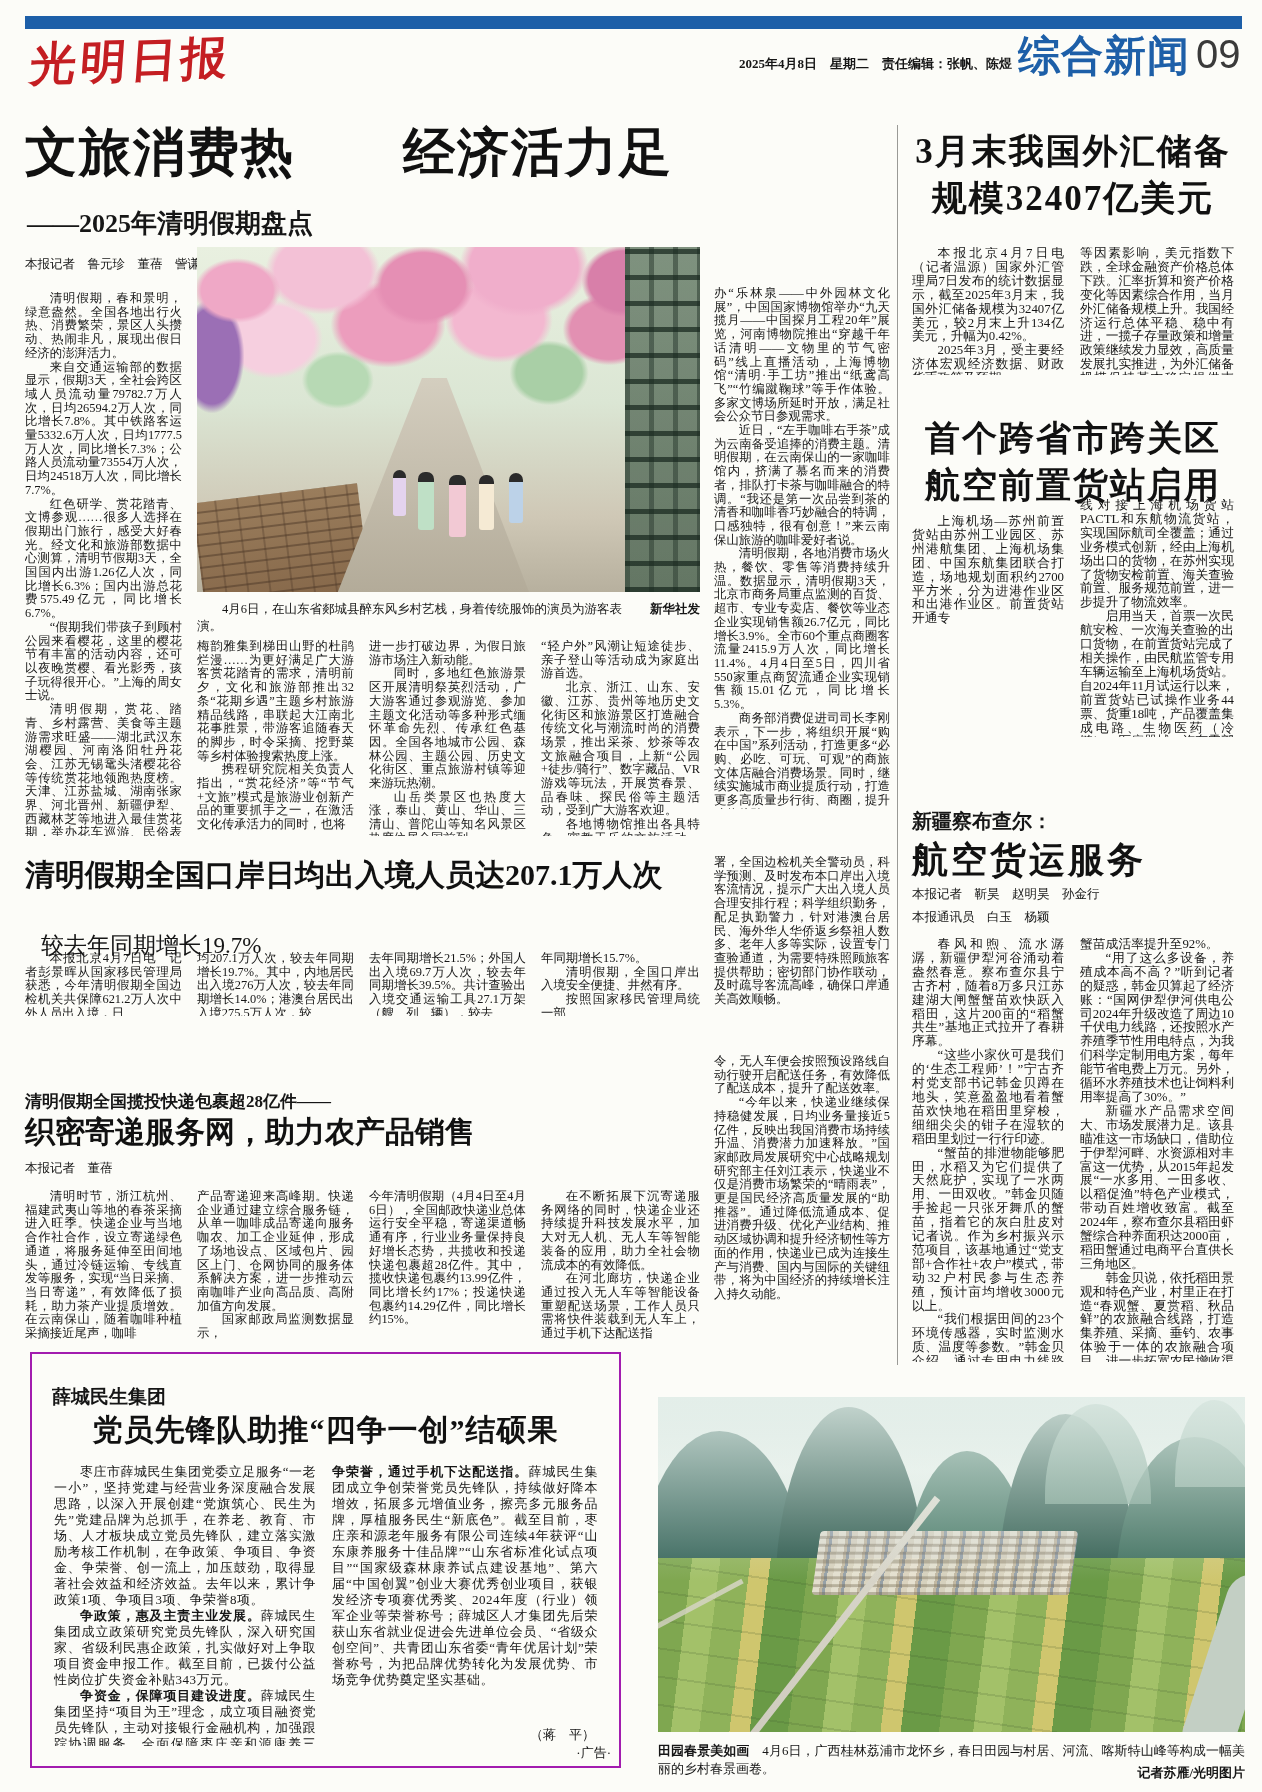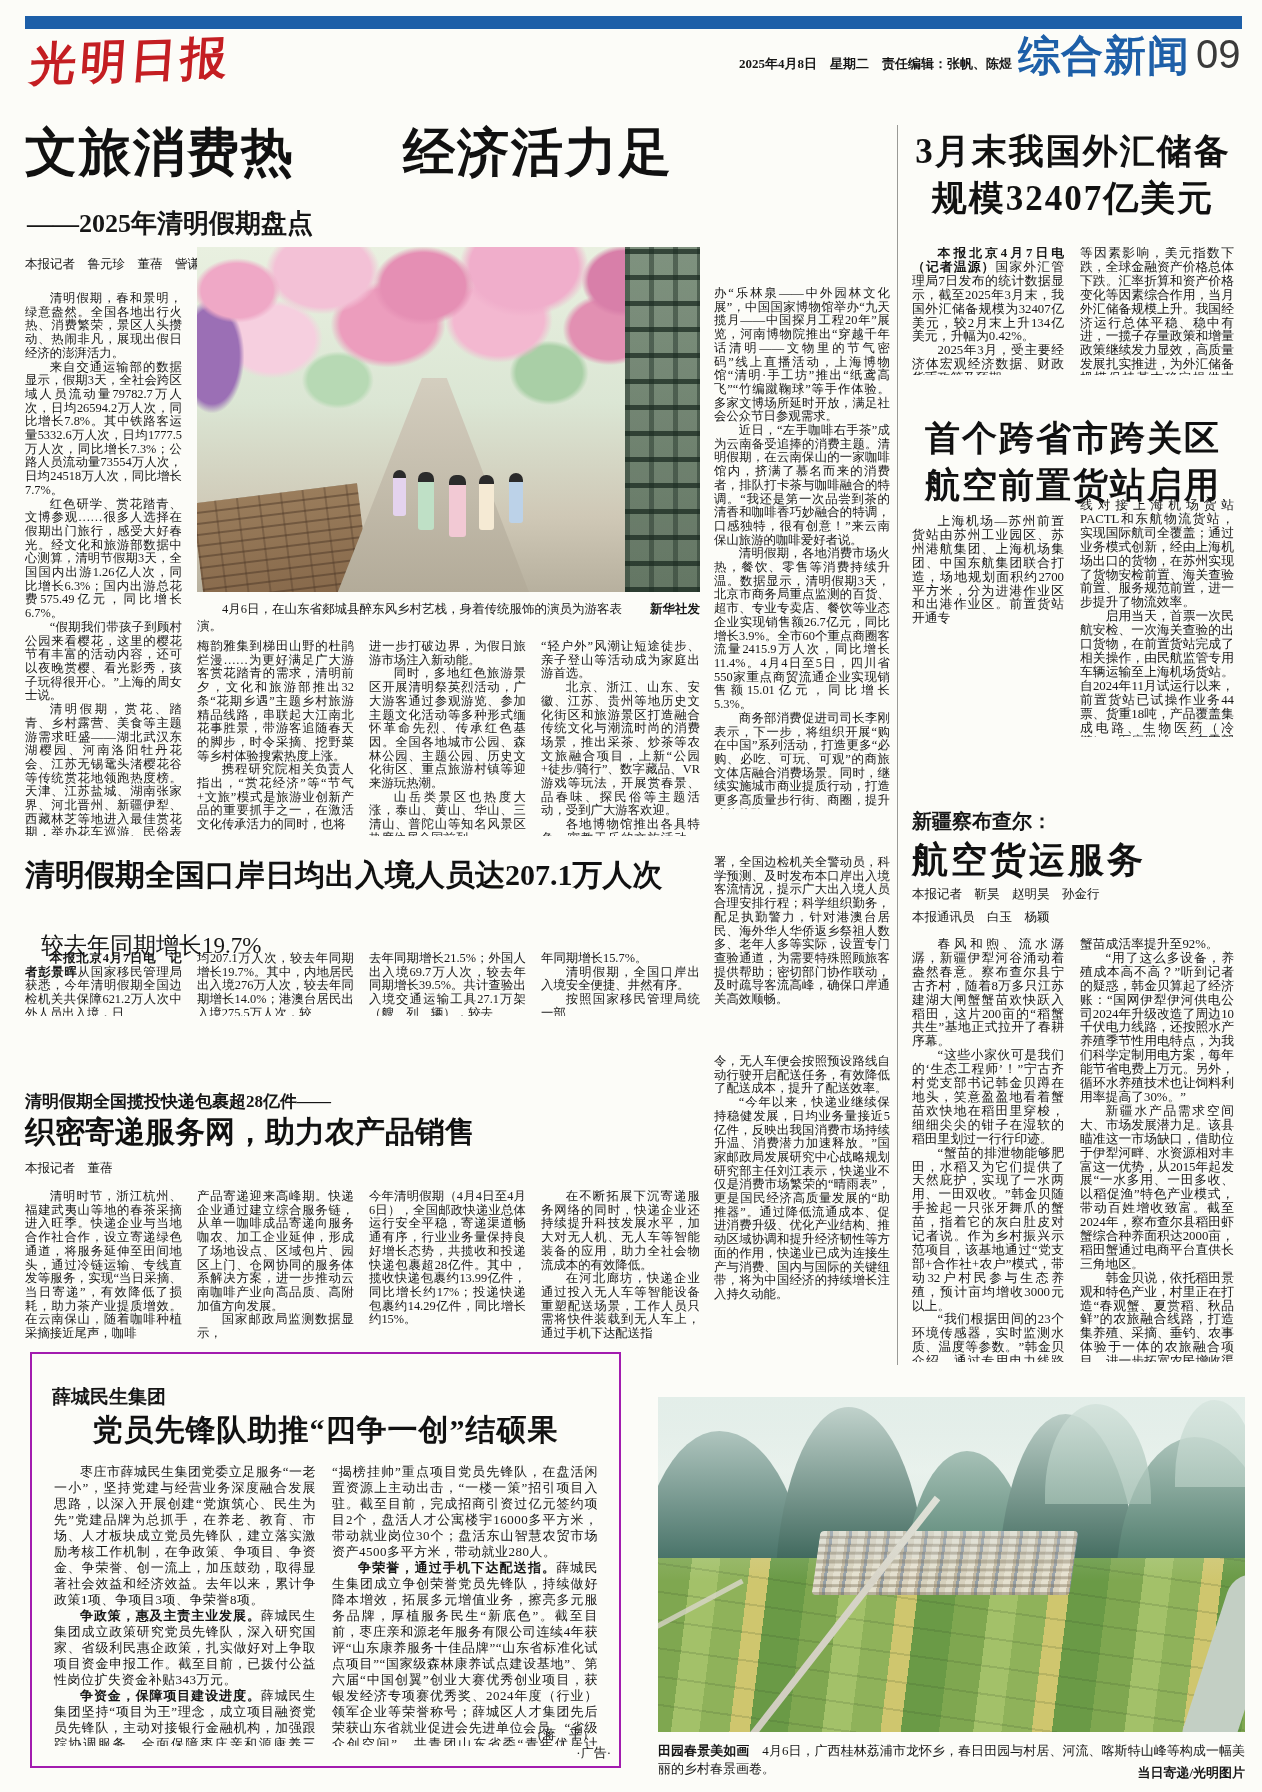--- a/index.html
+++ b/index.html
@@ -13,21 +13,21 @@
   .hl-ports-sub { font-size:23px; font-weight:normal; margin:16px; }
   .hl-courier { font-size:30px; }
   .hl-right { font-size:35px; line-height:47px; text-align:center; white-space:pre-line; letter-spacing:2px; }
   .hl-crab { font-size:36px; letter-spacing:3px; }
   .kicker { font-size:17px; font-weight:bold; margin:0; }
   .byline { font-size:12.5px; white-space:nowrap; }
   .ncol { position:absolute; font-size:12.4px; line-height:13.7px; text-align:justify; overflow:hidden; }
   .rcol { font-size:12.8px; line-height:13.9px; }
   .ncol .para { margin:0; text-indent:2em; }
   .cont .para:first-child { text-indent:0; }
-  .ncol .para b { font-weight:bold; }
+  .ncol .para b { font-weight:normal; }
   .capt-row { display:flex; align-items:flex-start; font-size:12.5px; }
   .capt-row .capt-text { flex:1; text-indent:2em;font-family:Liberation Serif, serif; }
   .capt-row .capt-credit { font-weight:bold; margin-left:8px; white-space:nowrap; }
   .vrule { position:absolute; width:1px; background:#9a9a96; }
   
   .topbar { position:absolute; left:25px; top:16px; width:1217px; height:13px; background:#1d5fa8; }
   .logo { position:absolute; left:28px; top:34px; font-size:46px; font-weight:bold; color:#c41e22;
           letter-spacing:4px; transform:skewX(-6deg) rotate(-2deg); transform-origin:left bottom; }
   .dateline { position:absolute; left:600px; top:55px; width:412px; text-align:right; font-size:13px; font-weight:bold; }
   .section-title { position:absolute; left:1018px; top:28px; font-size:42px; font-weight:bold; color:#1d5fa8;
@@ -230,21 +230,20 @@
 
   <div class="adbox" style="left:30px;top:1352px;width:587px;height:412px">
     <div class="abs" style="left:20px;top:30px;font-size:19px;font-weight:bold">薛城民生集团</div>
     <h2 class="abs hl" style="left:0;top:56px;width:100%;text-align:center;font-size:30px;letter-spacing:1px">党员先锋队助推“四争一创”结硕果</h2>
     <div class="adcol" style="left:22px;top:110px;width:262px;height:282px">
         <p class="para">枣庄市薛城民生集团党委立足服务“一老一小”，坚持党建与经营业务深度融合发展思路，以深入开展创建“党旗筑心、民生为先”党建品牌为总抓手，在养老、教育、市场、人才板块成立党员先锋队，建立落实激励考核工作机制，在争政策、争项目、争资金、争荣誉、创一流上，加压鼓劲，取得显著社会效益和经济效益。去年以来，累计争政策1项、争项目3项、争荣誉8项。</p>
         <p class="para"><b>争政策，惠及主责主业发展。</b>薛城民生集团成立政策研究党员先锋队，深入研究国家、省级利民惠企政策，扎实做好对上争取项目资金申报工作。截至目前，已拨付公益性岗位扩失资金补贴343万元。</p>
         <p class="para"><b>争资金，保障项目建设进度。</b>薛城民生集团坚持“项目为王”理念，成立项目融资党员先锋队，主动对接银行金融机构，加强跟踪协调服务，全面保障枣庄亲和源康养三期、薛城舜耕实验学校二期、社区嵌入式养老托育服务中心等在建项目建设进度。</p>
       </div>
     <div class="adcol cont" style="left:300px;top:110px;width:266px;height:282px">
-        <p class="para">“揭榜挂帅”重点项目党员先锋队，在盘活闲置资源上主动出击，“一楼一策”招引项目入驻。截至目前，完成招商引资过亿元签约项目2个，盘活人才公寓楼宇16000多平方米，带动就业岗位30个；盘活东山智慧农贸市场资产4500多平方米，带动就业280人。</p>
         <p class="para"><b>争荣誉，通过手机下达配送指。</b>薛城民生集团成立争创荣誉党员先锋队，持续做好降本增效，拓展多元增值业务，擦亮多元服务品牌，厚植服务民生“新底色”。截至目前，枣庄亲和源老年服务有限公司连续4年获评“山东康养服务十佳品牌”“山东省标准化试点项目”“国家级森林康养试点建设基地”、第六届“中国创翼”创业大赛优秀创业项目，获银发经济专项赛优秀奖、2024年度（行业）领军企业等荣誉称号；薛城区人才集团先后荣获山东省就业促进会先进单位会员、“省级众创空间”、共青团山东省委“青年优居计划”荣誉称号，为把品牌优势转化为发展优势、市场竞争优势奠定坚实基础。</p>
       </div>
     <div class="abs ad-sign" style="right:24px;top:372px;font-size:13px">（蒋　平）</div>
     <div class="abs" style="right:8px;bottom:4px;font-size:13px">·广告·</div>
   </div>
 
   <div class="abs photo-karst" style="left:658px;top:1397px;width:587px;height:335px">
     <div class="mt" style="left:-4%;top:10%;width:30%;height:58%;background:#37655a"></div>
     <div class="mt" style="left:20%;top:3%;width:26%;height:64%;background:#2e5a4e"></div>
     <div class="mt" style="left:42%;top:16%;width:22%;height:46%;background:#497a68"></div>
@@ -254,16 +253,16 @@
     <div class="mt" style="left:88%;top:1%;width:14%;height:26%;background:#8fb0a1;opacity:.8"></div>
     <div class="fields"></div>
     <div class="village"></div>
     <div class="road" style="left:47%;top:30%;width:7px;height:110%;transform:rotate(38deg);transform-origin:top"></div>
     <div class="road" style="left:14%;top:55%;width:5px;height:70%;transform:rotate(62deg);transform-origin:top;opacity:.8"></div>
     <div class="river"></div>
     <div class="haze"></div>
   </div>
   <div class="landscape-caption" style="left:658px;top:1742px;width:587px;height:40px">
     <b>田园春景美如画</b><span>　4月6日，广西桂林荔浦市龙怀乡，春日田园与村居、河流、喀斯特山峰等构成一幅美丽的乡村春景画卷。</span>
-    <span class="cap-credit">当日寄递/光明图片</span>
+    <span class="cap-credit">记者苏雁/光明图片</span>
   </div>
 
 </div>
 
 </body></html>

